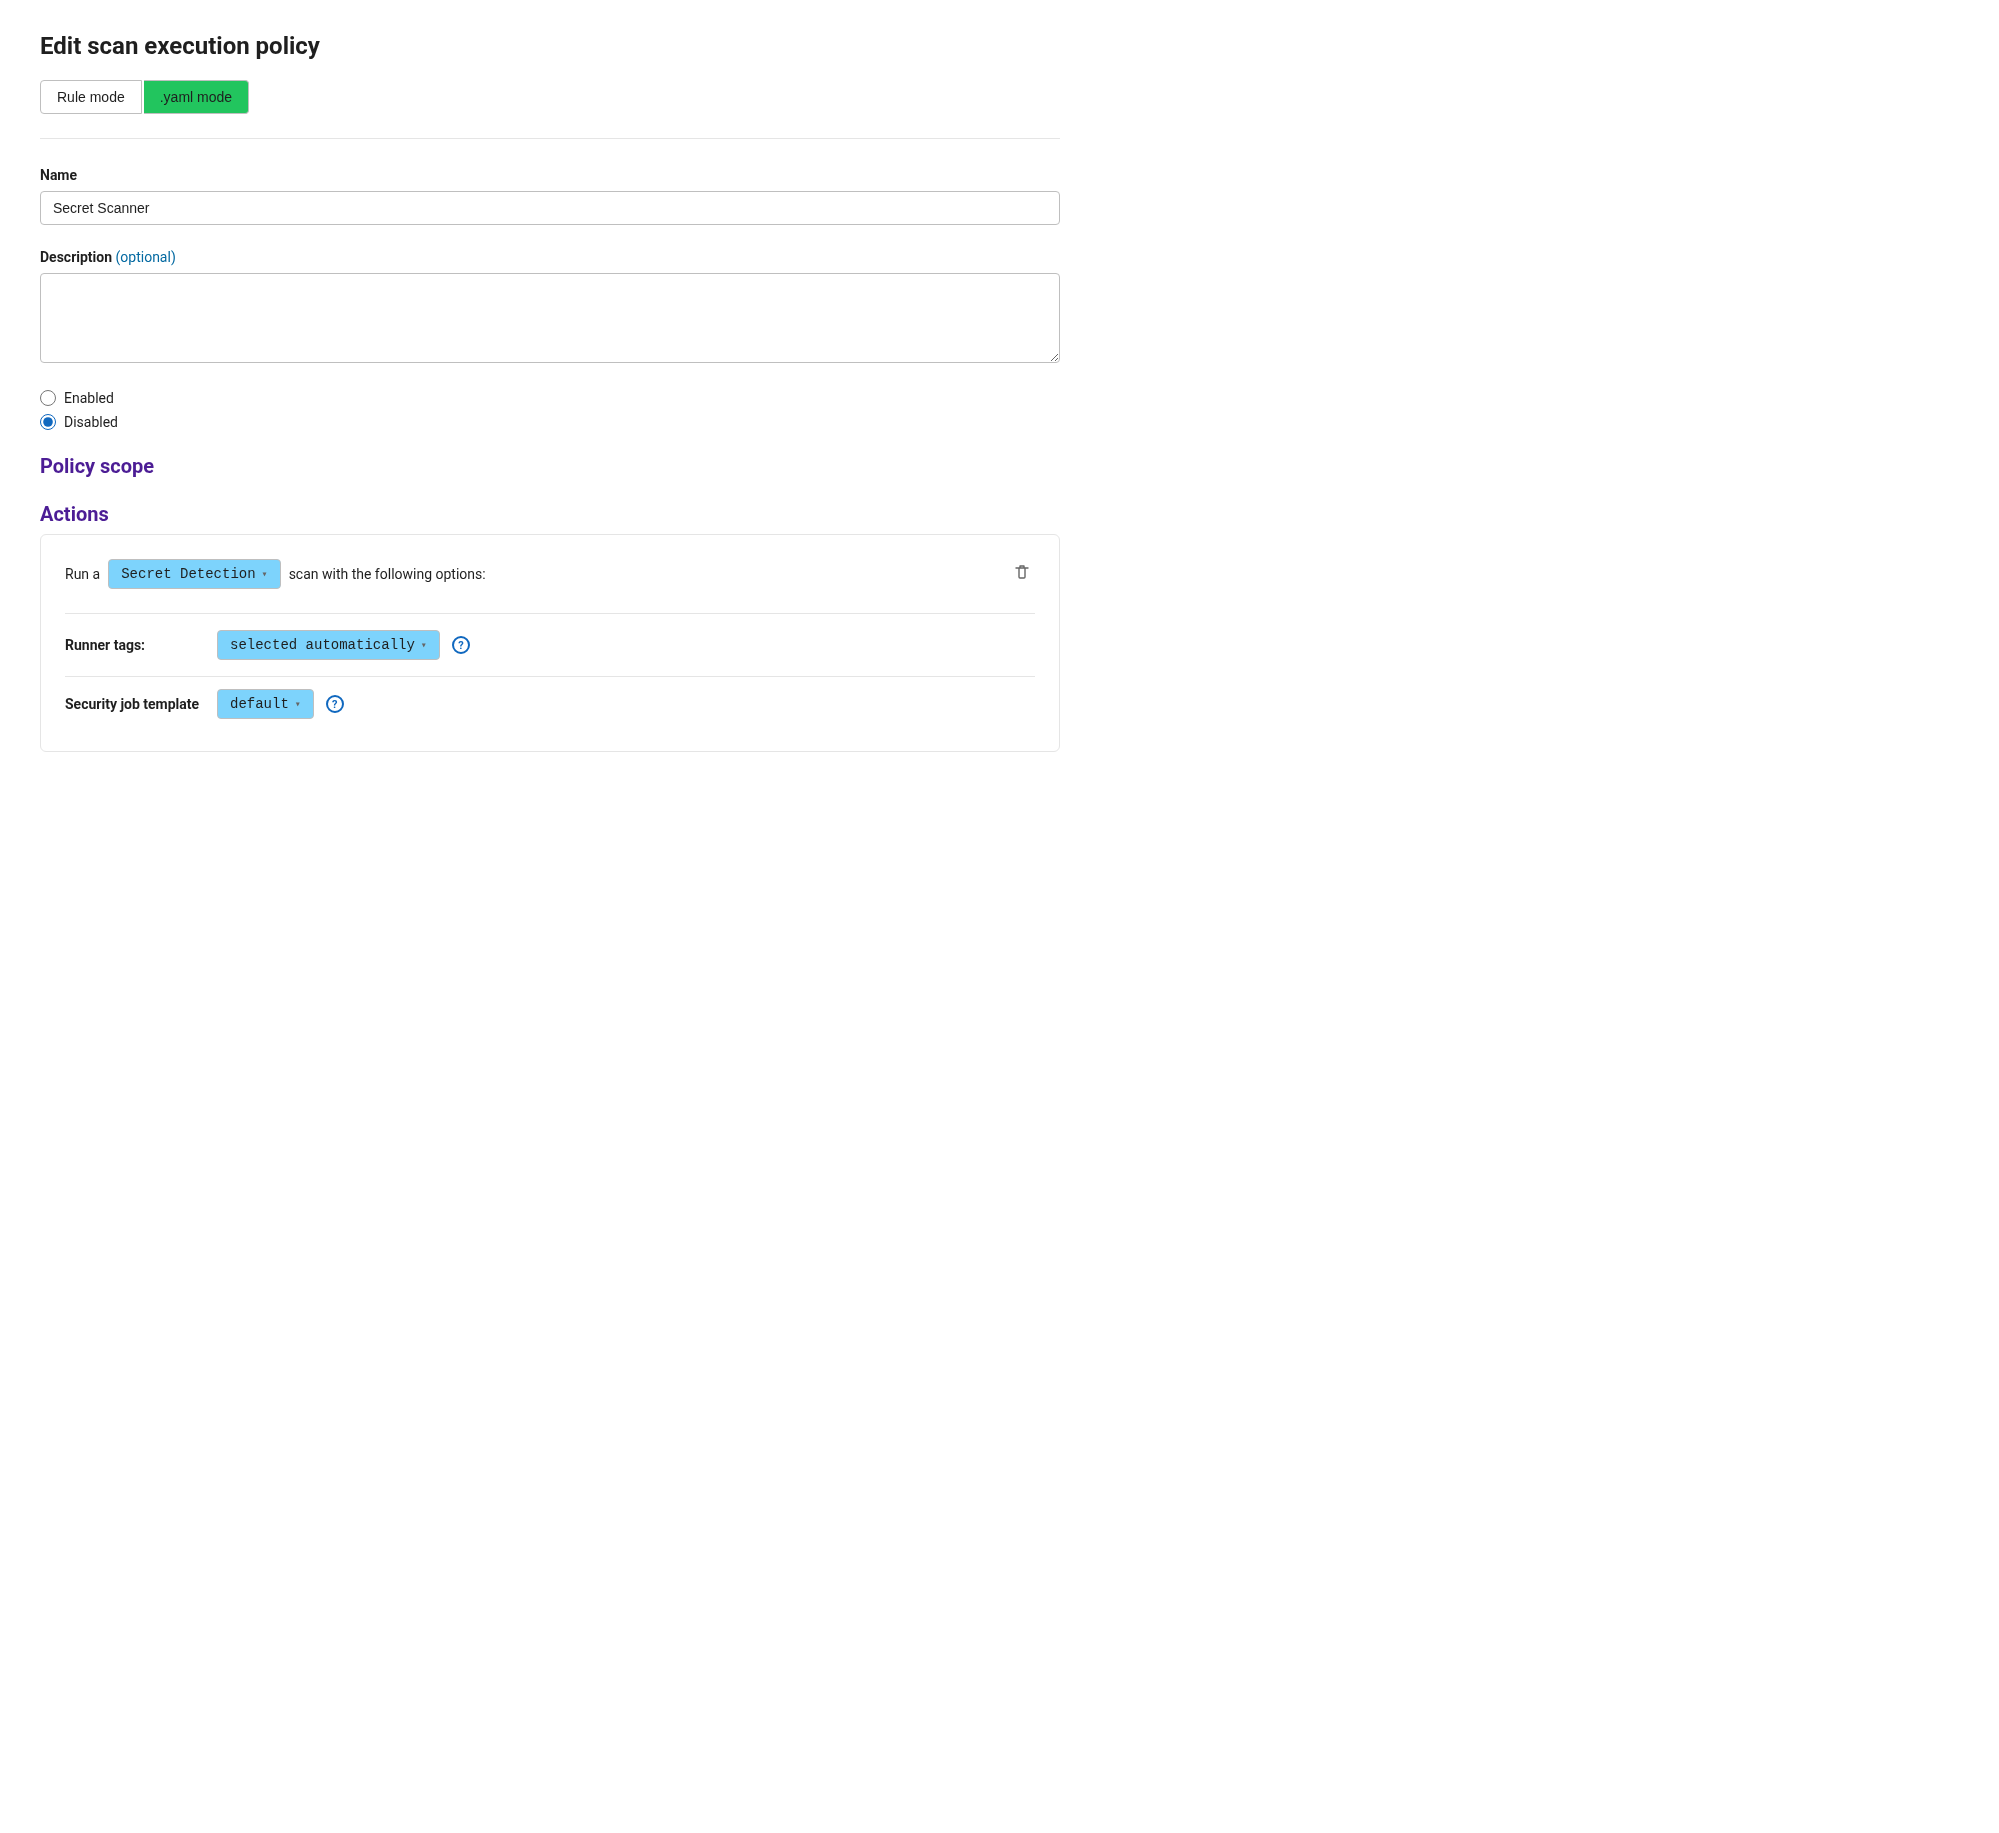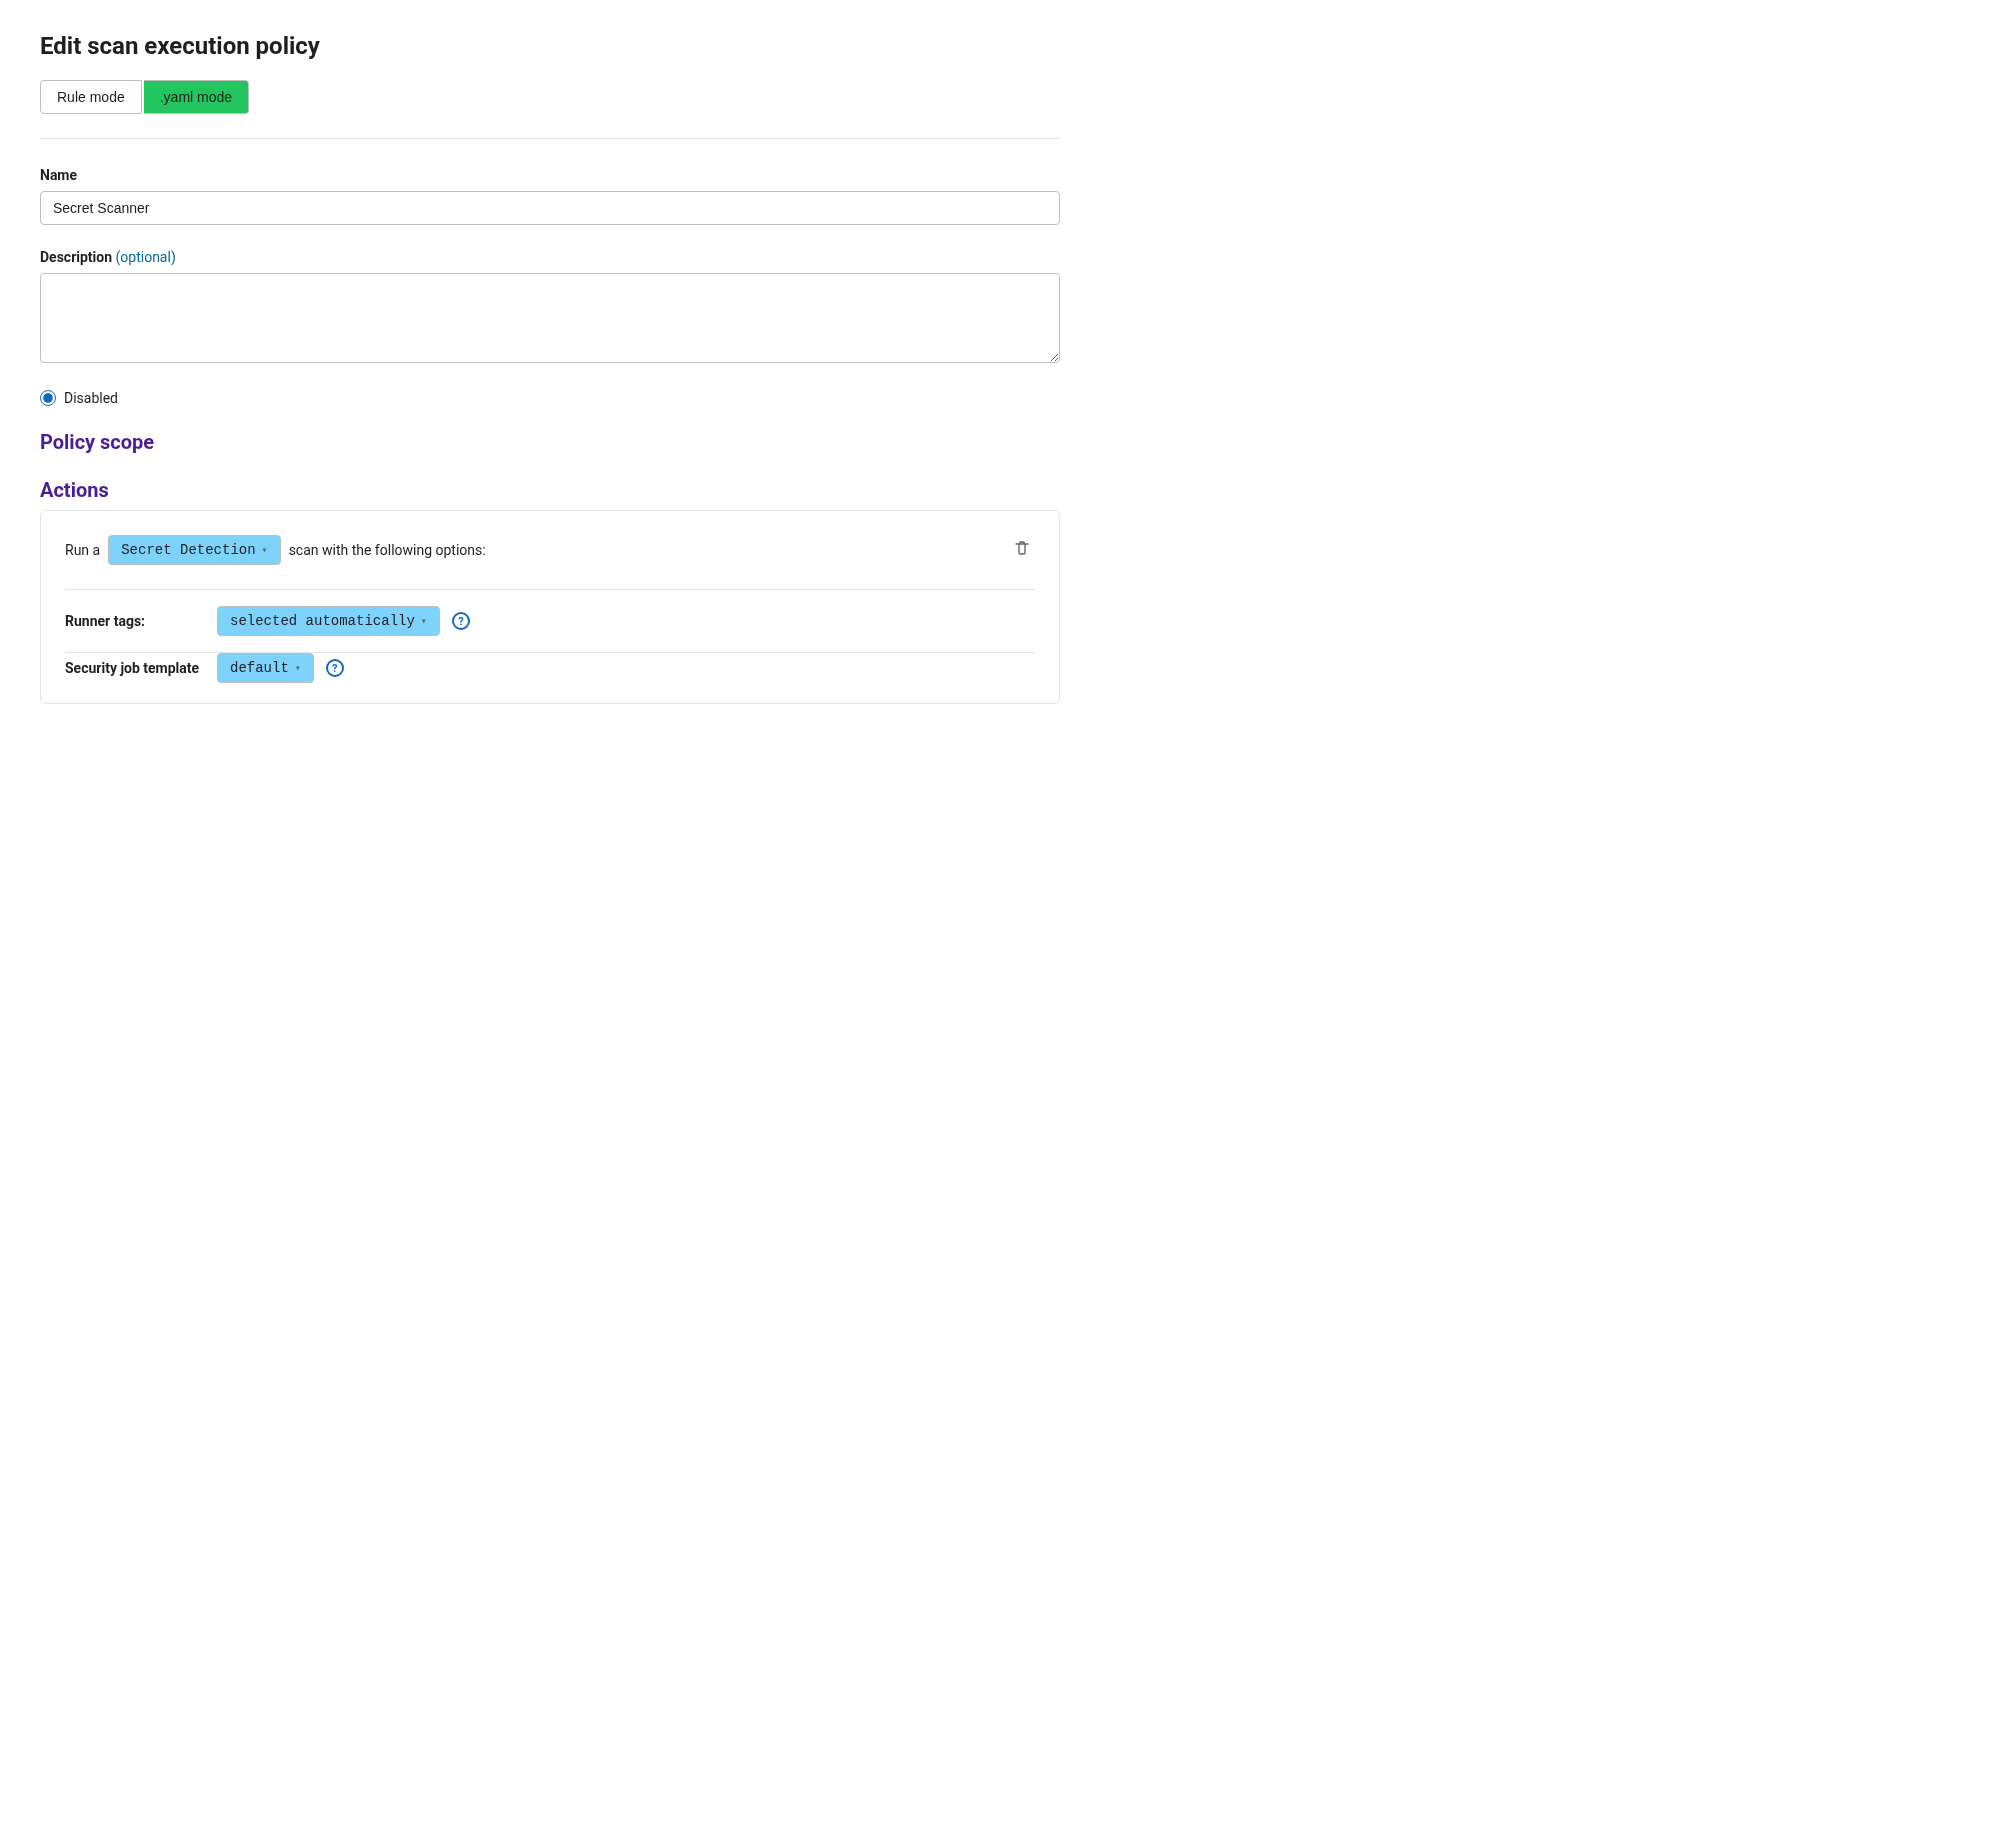--- a/index.html
+++ b/index.html
@@ -221,21 +221,21 @@
       color: #1068bf;
       font-size: 11px;
       font-weight: 700;
       cursor: pointer;
     }
 
     .second-options-row {
       display: flex;
       align-items: center;
       gap: 12px;
-      padding: 0 0;
+      padding: 12px 0;
       border-top: 1px solid #e5e5e5;
     }
   </style>
 </head>
 <body>
 
 <h1 class="page-title">Edit scan execution policy</h1>
 
 <div class="mode-tabs">
   <button class="mode-tab active">Rule mode</button>
@@ -252,20 +252,24 @@
 <div class="form-section">
   <label class="field-label">
     <span>Description</span>
     <span class="field-label-optional">(optional)</span>
   </label>
   <textarea class="textarea-input" style=""></textarea>
 </div>
 
 <div class="form-section">
   <div class="radio-group">
+    <label class="radio-option">
+      <input type="radio" class="radio-input" name="policy_status" value="enabled" style="">
+      <span class="radio-label">Enabled</span>
+    </label>
     <label class="radio-option">
       <input type="radio" class="radio-input" name="policy_status" value="disabled" checked="" style="">
       <span class="radio-label">Disabled</span>
     </label>
   </div>
 </div>
 
 <div class="form-section">
   <h2 class="section-heading">Policy scope</h2>
 </div>

